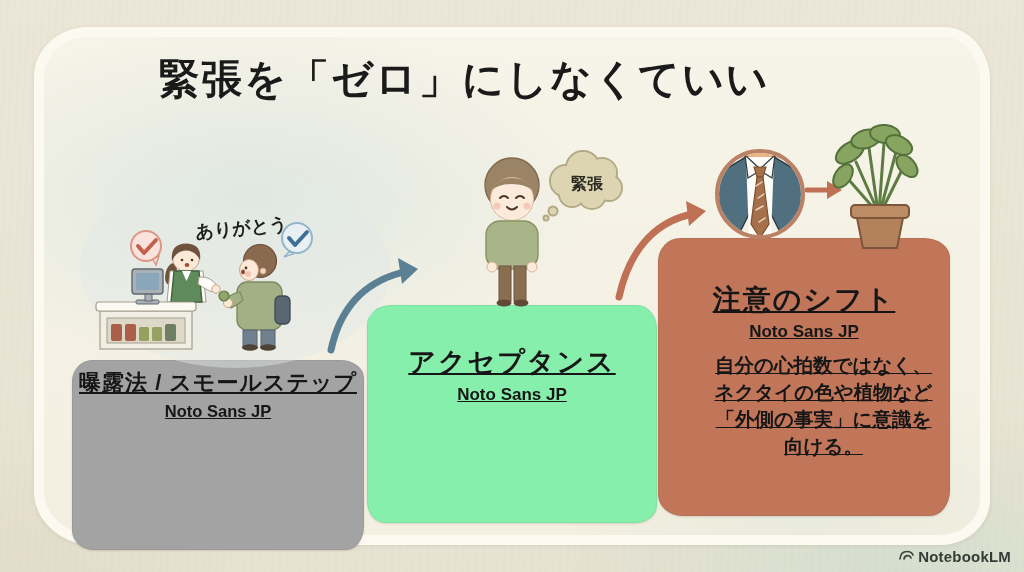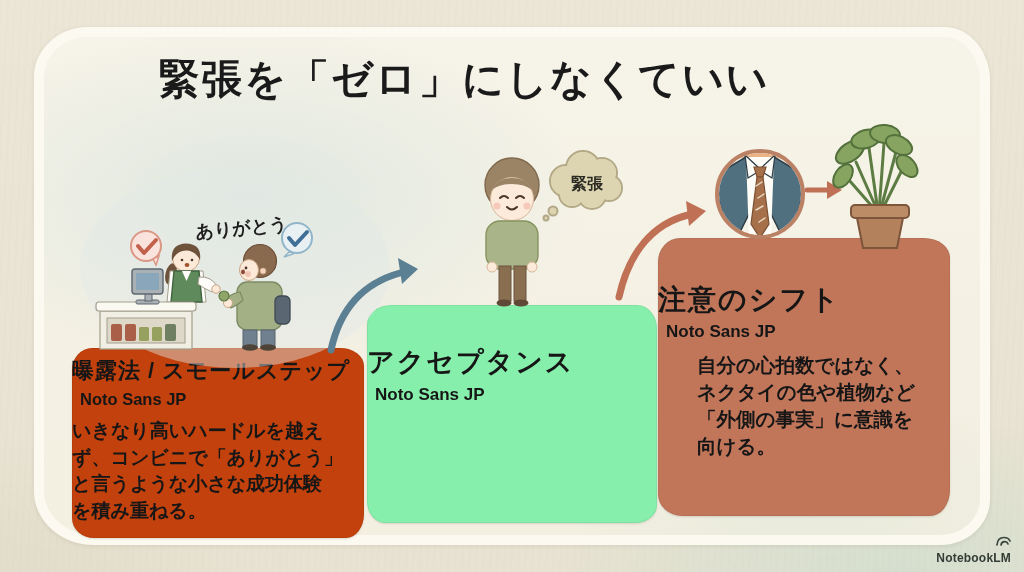--- a/index.html
+++ b/index.html
@@ -29,62 +29,59 @@
       radial-gradient(58% 55% at 22% 32%, rgba(222,231,224,.95) 0%, rgba(222,231,224,0) 62%),
       radial-gradient(45% 38% at 82% 94%, rgba(229,233,218,.8) 0%, rgba(229,233,218,0) 60%),
       linear-gradient(180deg,#f6f3e8 0%,#f3efe1 100%);
     box-shadow:0 1px 4px rgba(90,85,60,.12);
   }
   .title{
     position:absolute;left:0;top:52px;width:928px;text-align:center;
     font-size:41px;font-weight:900;color:#1a1a1a;letter-spacing:2px;margin:0;
   }
   .step{
-    position:absolute;color:#161616;
+    position:absolute;color:#161616;text-align:center;
     box-shadow:inset 0 0 0 1px rgba(0,0,0,.05), 0 1px 2px rgba(60,55,35,.15);
-  }
-  .step1{left:72px;top:348px;width:292px;height:180px;background:#c2410c;
+    text-decoration:underline;
+  }
+  .step1{left:72px;top:360px;width:292px;height:180px;background:#a3a3a3;
     border-radius:20px 24px 18px 22px / 22px 18px 24px 20px;padding-top:10px;box-sizing:content-box;}
   .step2{left:367px;top:305px;width:290px;height:218px;background:#86efac;
     border-radius:24px 20px 22px 18px / 20px 24px 18px 22px;padding-top:42px;box-sizing:border-box;}
   .step3{left:658px;top:238px;width:292px;height:278px;background:#c1765a;
     border-radius:22px 26px 20px 24px / 24px 20px 26px 22px;padding-top:46px;box-sizing:border-box;}
   .step-title{font-weight:900;letter-spacing:1px;margin:0;}
   .step1 .step-title{font-size:22px;line-height:26px;}
   .step2 .step-title{font-size:27px;line-height:30px;letter-spacing:2px;}
   .step3 .step-title{font-size:28px;line-height:32px;letter-spacing:2px;}
   .step-sub{font-weight:600;margin:8px;}
   .step1 .step-sub{font-size:16.5px;line-height:22px;margin-top:4px;}
   .step2 .step-sub{font-size:17px;line-height:24px;margin-top:6px;}
   .step3 .step-sub{font-size:17px;line-height:24px;margin-top:4px;}
   .step-body{font-weight:800;white-space:pre-line;margin:2px 0 0 0;}
   .step1 .step-body{font-size:19px;line-height:26.5px;}
   .step2 .step-body{font-size:20px;line-height:28px;}
   .step3 .step-body{font-size:19.5px;line-height:27px;padding-left:39px;}
   .art{position:absolute;left:0;top:0;width:1024px;height:572px;pointer-events:none;}
   .watermark{
-    position:absolute;right:13px;bottom:7px;display:flex;align-items:flex-end;gap:4px;
-    color:#333d36;font-size:12px;font-weight:600;letter-spacing:.2px;flex-direction:column;
+    position:absolute;right:13px;bottom:7px;display:flex;align-items:flex-start;gap:4px;
+    color:#333d36;font-size:15px;font-weight:600;letter-spacing:.2px;
   }
 </style>
 </head>
 <body>
 
 <div class="paper"></div>
 <div class="card"></div>
 
 <h1 class="title">緊張を「ゼロ」にしなくていい</h1>
 
 <div class="step step1">
   <h2 class="step-title">曝露法 / スモールステップ</h2>
   <p class="step-sub">Noto Sans JP</p>
-  <p class="step-body">いきなり高いハードルを越え
-ず、コンビニで「ありがとう」
-と言うような小さな成功体験
-を積み重ねる。</p>
 </div>
 
 <div class="step step2">
   <h2 class="step-title">アクセプタンス</h2>
   <p class="step-sub">Noto Sans JP</p>
 </div>
 
 <div class="step step3">
   <h2 class="step-title">注意のシフト</h2>
   <p class="step-sub">Noto Sans JP</p>

